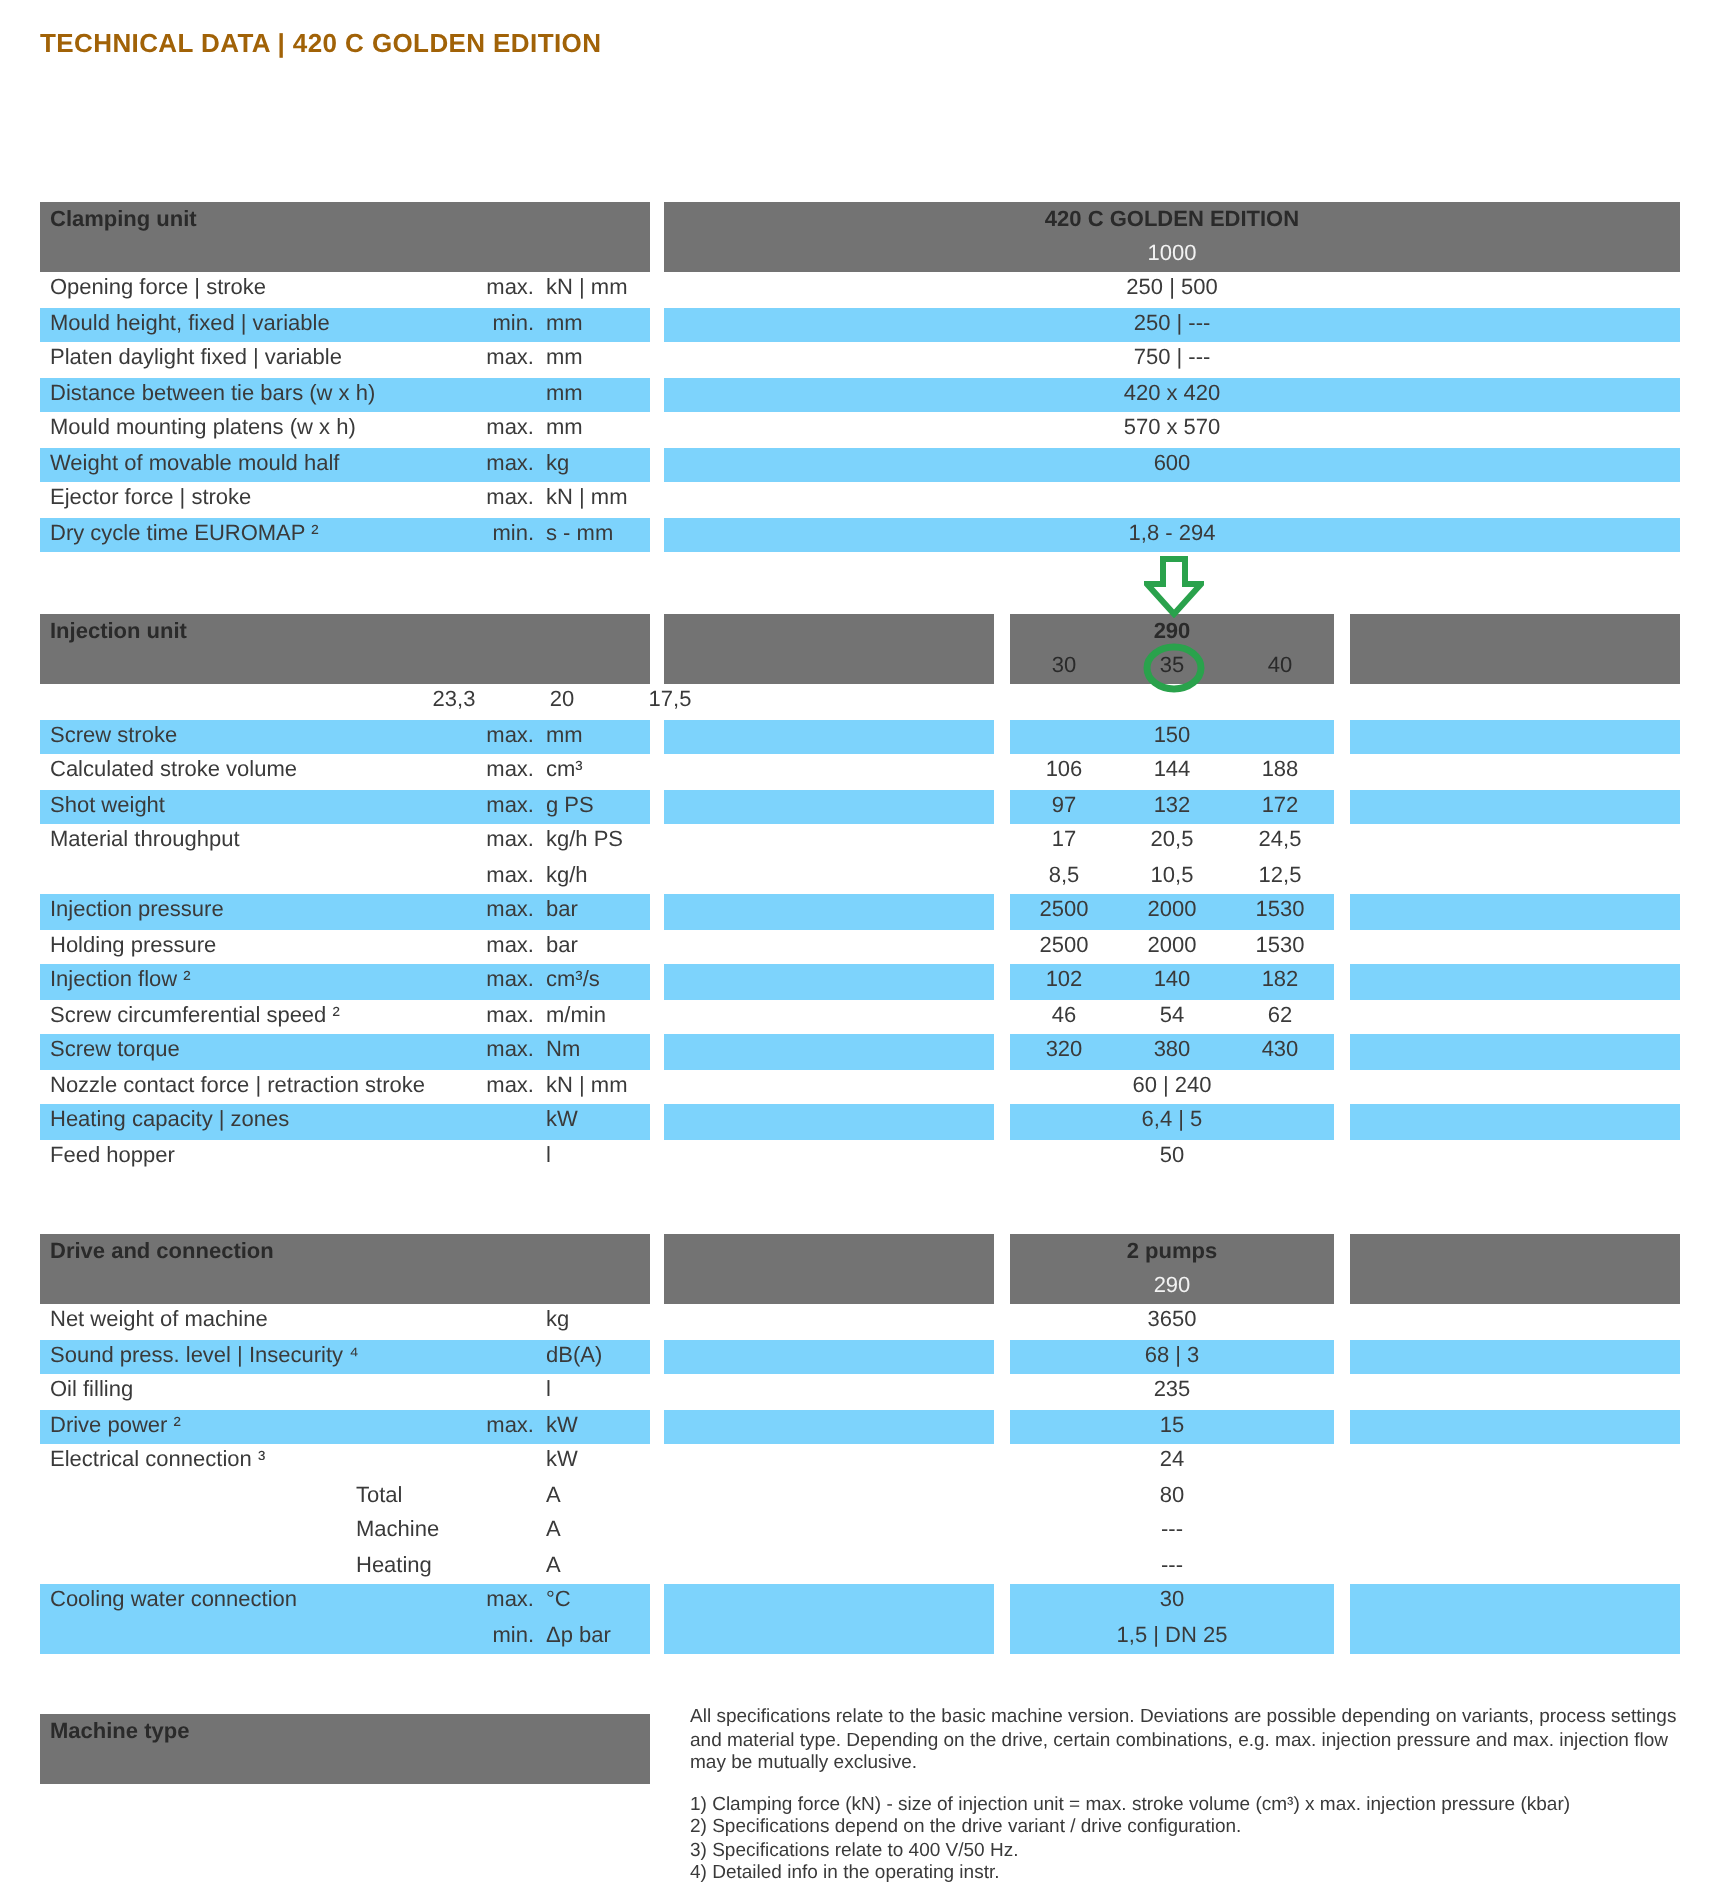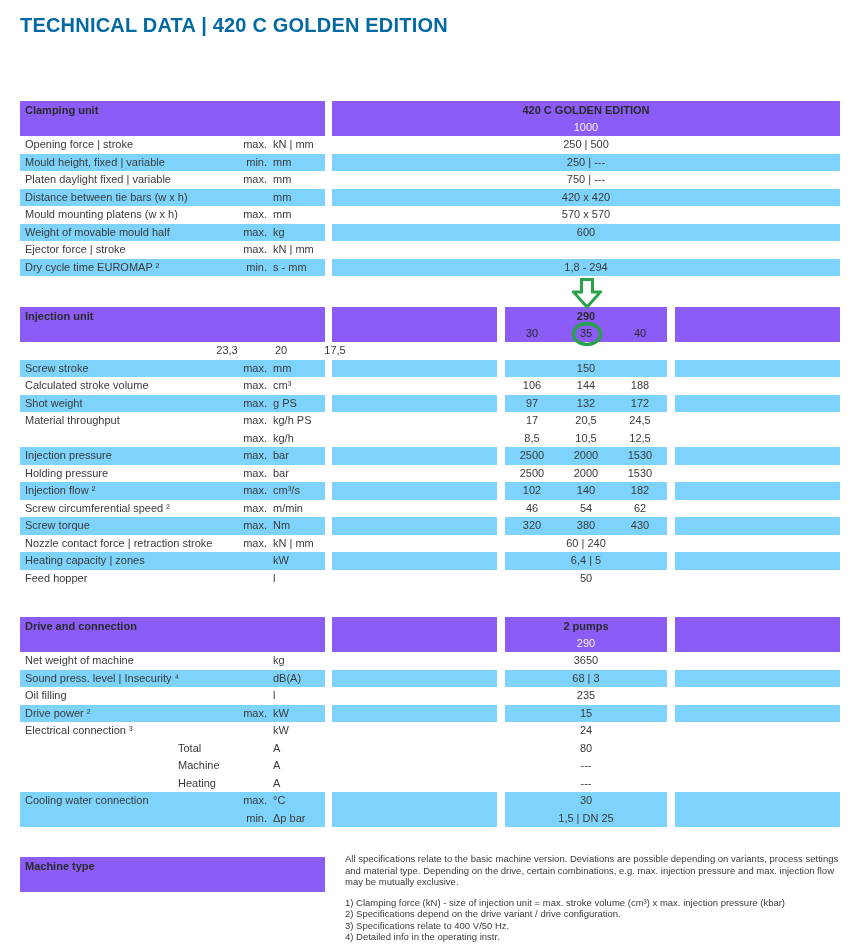--- a/index.html
+++ b/index.html
@@ -3,27 +3,27 @@
 <meta charset="utf-8">
 <style>
   html,body{margin:0;padding:0;}
   body{
     width:861px;height:944px;position:relative;overflow:hidden;
     background:#ffffff;color:#3a3a3a;
     font-family:"Liberation Sans", sans-serif;
   }
   .page-title{
     position:absolute;left:20px;top:14px;margin:0;
-    font-size:20px;font-weight:bold;color:#0369a1;letter-spacing:0.2px;
+    font-size:13px;font-weight:bold;color:#a16207;letter-spacing:0.2px;
     white-space:nowrap;
   }
   .section{position:absolute;left:20px;width:820px;font-size:11px;}
   
   .hdr-row{display:flex;height:35px;}
-  .hdr-block{background:#8b5cf6;}
+  .hdr-block{background:#737373;}
   .label-col{width:305px;position:relative;flex:none;}
   .gap7{width:7px;flex:none;}
   .gap8{width:8px;flex:none;}
   .vwide{width:508px;flex:none;}
   .cellA{width:165px;flex:none;}
   .cellB{width:162px;flex:none;}
   .cellC{width:165px;flex:none;}
   .hline{height:17px;line-height:17px;position:relative;white-space:nowrap;}
   .hline.first{padding-top:1px;}
   .sec-title{font-weight:bold;color:#2a2a2a;padding-left:5px;}

